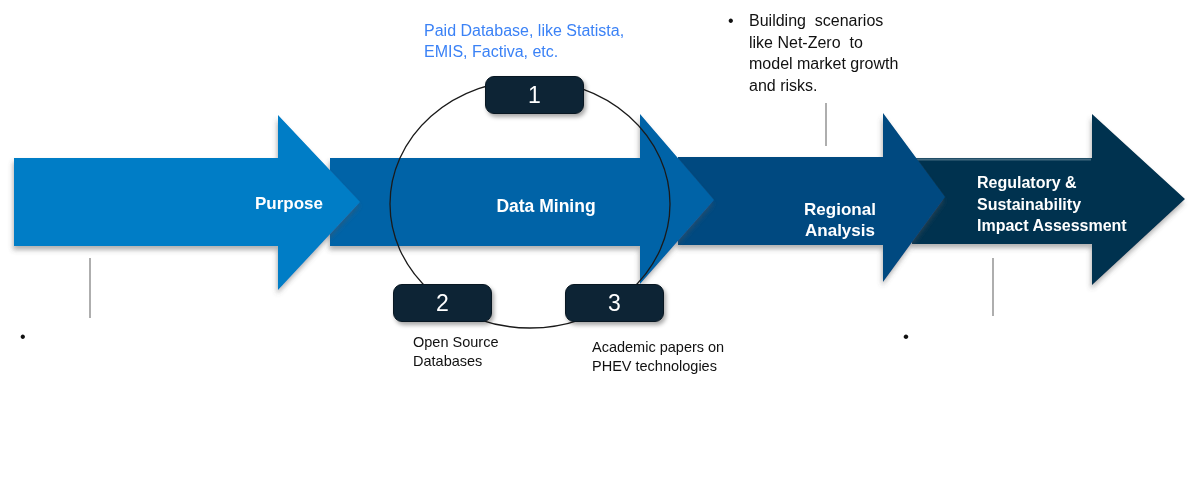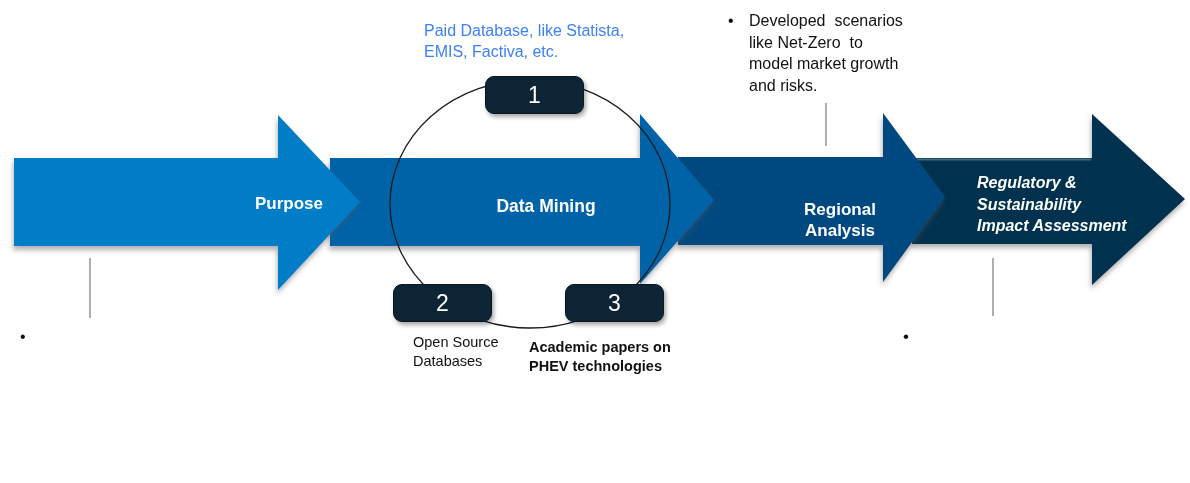--- a/index.html
+++ b/index.html
@@ -6,21 +6,21 @@
   .stage{
     position:relative;width:1190px;height:483px;overflow:hidden;
     font-family:"Liberation Sans", sans-serif;color:#111;background:#fff;
   }
   .stage svg.backdrop{position:absolute;left:0;top:0;}
   .abs{position:absolute;}
   .pre{white-space:pre-wrap;}
   .arrow-label{
     color:#fff;font-weight:bold;text-align:center;
   }
-  .arrow-label.left{text-align:left;font-style:italic;}
+  .arrow-label.left{text-align:left;}
   .badge{
     position:absolute;width:97px;height:36px;border-radius:9px;
     display:flex;align-items:center;justify-content:center;
     color:#fff;font-size:23px;border:1px solid #081722;
     box-shadow:2px 3px 4px rgba(0,0,0,0.35);
   }
   .badge-label{
     position:absolute;font-size:14.5px;line-height:19px;color:#111;
   }
   .annotation{
@@ -79,30 +79,30 @@
   <div class="badge" style="left:565px;top:284px;background:#0D2435;">
     <span>3</span>
   </div>
 
   <div class="annotation pre" style="left:424px;top:20px;width:250px;">Paid Database, like Statista,
 EMIS, Factiva, etc.</div>
 
   <div class="badge-label pre" style="left:413px;top:333px;width:140px;">Open Source
 Databases</div>
 
-  <div class="badge-label pre" style="left:529px;top:338px;width:170px;font-weight:bold;">Academic papers on
+  <div class="badge-label pre" style="left:592px;top:338px;width:170px;">Academic papers on
 PHEV technologies</div>
 
   <div class="note note-left">
     <span class="marker">•</span>
   </div>
 
   <div class="note note-top">
     <span class="marker">•</span>
-    <span class="pre">Developed  scenarios
+    <span class="pre">Building  scenarios
 like Net-Zero  to
 model market growth
 and risks.</span>
   </div>
 
   <div class="note note-right">
     <span class="marker">•</span>
   </div>
 
 </div>

